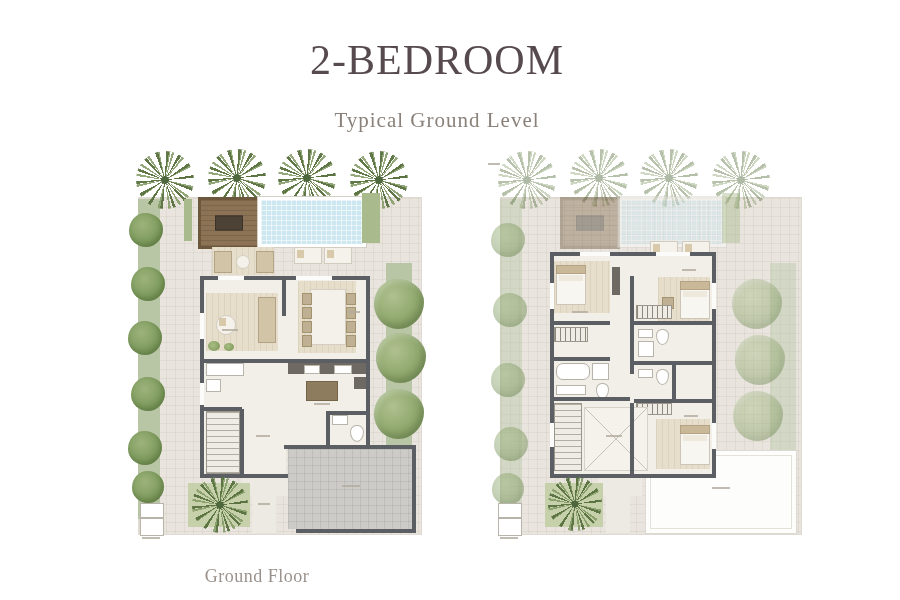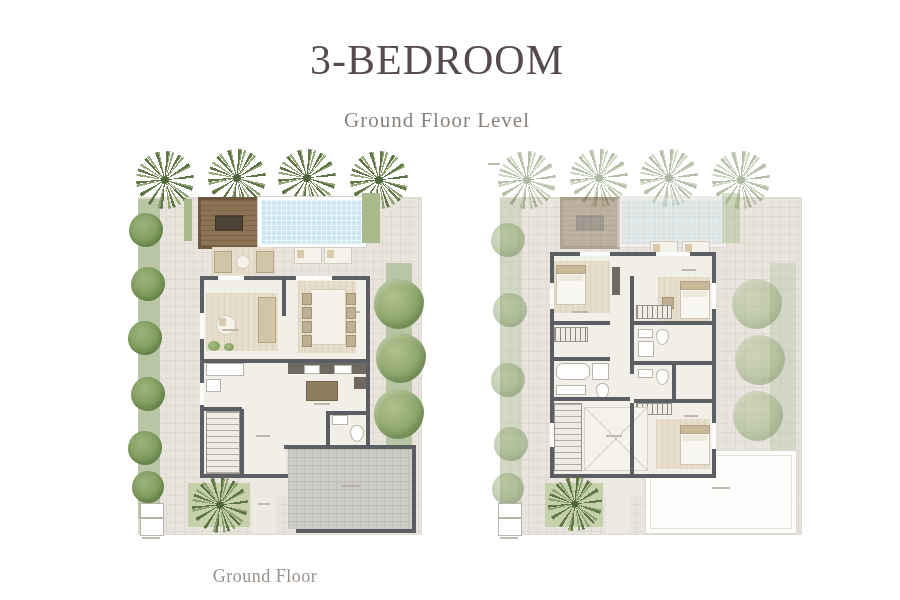--- a/index.html
+++ b/index.html
@@ -87,22 +87,22 @@
   .wc{background:#ffffff;border:1px solid #b9b4aa;border-radius:45% 45% 50% 50%/40% 40% 60% 60%;}
   .tub{background:#ffffff;border:1px solid #b5b0a6;border-radius:7px;}
   .plant{background:radial-gradient(circle at 40% 40%,#a9bd85,#86a061 70%);border-radius:50%;}
   .lbl{background:#b3aa9e;height:2px;opacity:.8;}
 </style>
 </head>
 <body>
 
 <div class="page">
 
-  <div class="hdr-title">3-BEDROOM</div>
-  <div class="hdr-sub">Ground Floor Level</div>
+  <div class="hdr-title">2-BEDROOM</div>
+  <div class="hdr-sub">Typical Ground Level</div>
 
   <div class="plan g">
     <div class="abs plot" style="left:16px;top:34px;width:282px;height:336px"></div>
 
     <div class="abs strip" style="left:16px;top:36px;width:22px;height:320px"></div>
     <div class="abs bush" style="left:7px;top:50px;width:34px;height:34px"></div>
     <div class="abs bush" style="left:9px;top:104px;width:34px;height:34px"></div>
     <div class="abs bush" style="left:6px;top:158px;width:34px;height:34px"></div>
     <div class="abs bush" style="left:9px;top:214px;width:34px;height:34px"></div>
     <div class="abs bush" style="left:6px;top:268px;width:34px;height:34px"></div>
@@ -286,15 +286,15 @@
 
     <div class="abs lbl" style="left:84px;top:148px;width:16px"></div>
     <div class="abs lbl" style="left:194px;top:106px;width:14px"></div>
     <div class="abs lbl" style="left:196px;top:252px;width:14px"></div>
     <div class="abs lbl" style="left:118px;top:272px;width:16px"></div>
     <div class="abs lbl" style="left:158,top:226px;width:12px"></div>
     <div class="abs lbl" style="left:224px;top:324px;width:18px"></div>
     <div class="abs lbl" style="left:12px;top:374px;width:18px"></div>
   </div>
 
-  <div class="caption" style="left:116px">Ground Floor</div>
+  <div class="caption" style="left:108px">Ground Floor</div>
 
 </div>
 
 </body></html>

